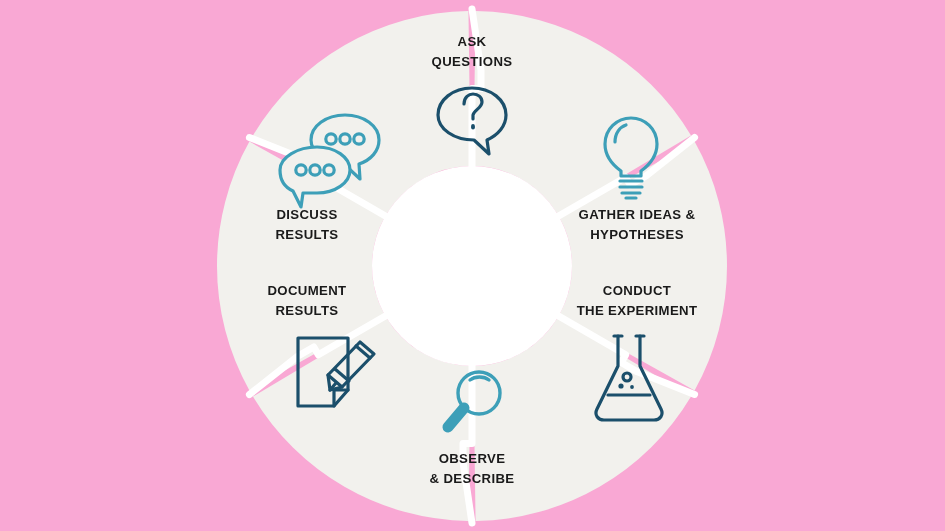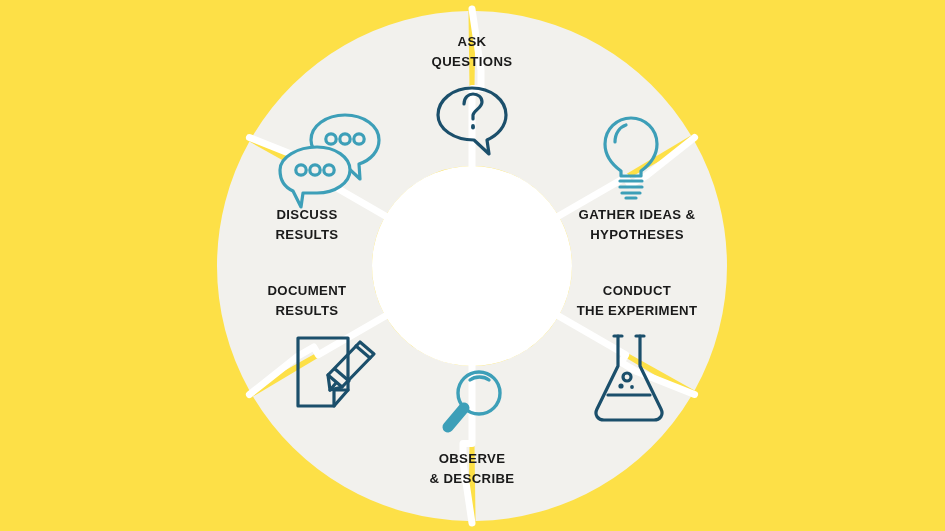--- a/index.html
+++ b/index.html
@@ -14,21 +14,21 @@
     overflow: hidden;
     font-family: "Liberation Sans", sans-serif;
     position: relative;
   }
   #diagram-root {
     position: absolute;
     left: 0;
     top: 0;
     width: 945px;
     height: 531px;
-    background: #fde047;
+    background: #f9a8d4;
     text-align: center;
   }
   #cycle-svg {
     position: absolute;
     left: 0;
     top: 0;
     width: 945px;
     height: 531px;
     display: block;
   }

